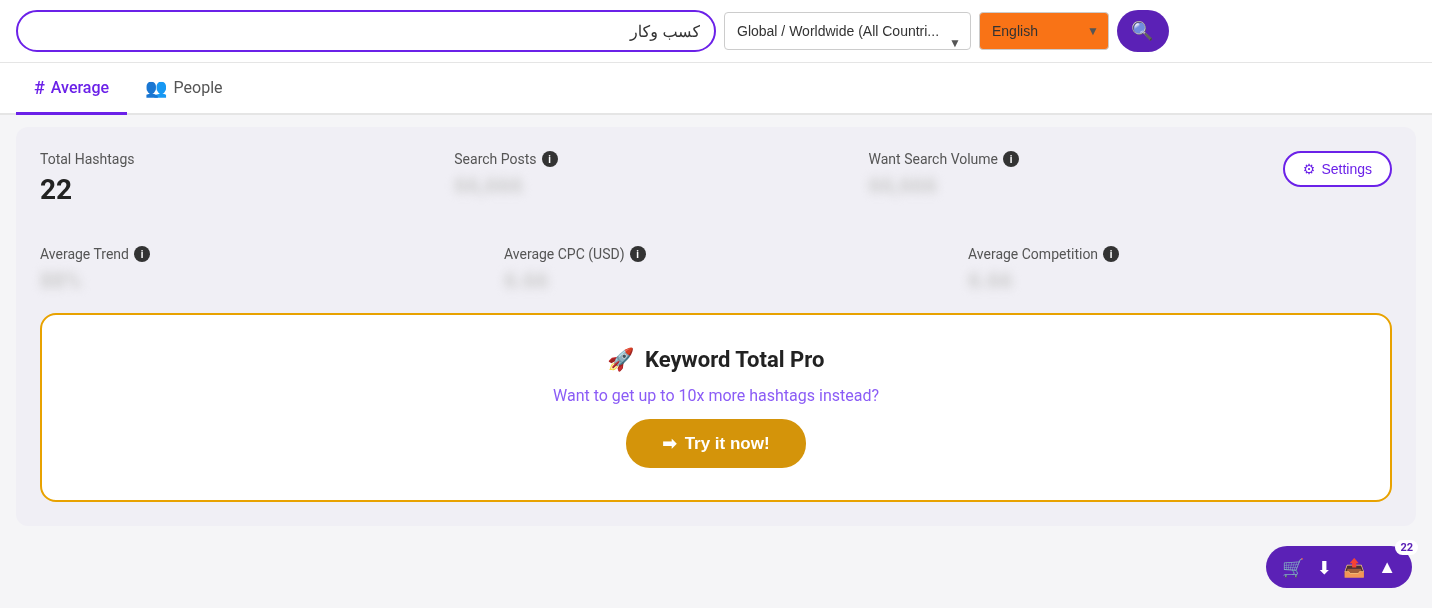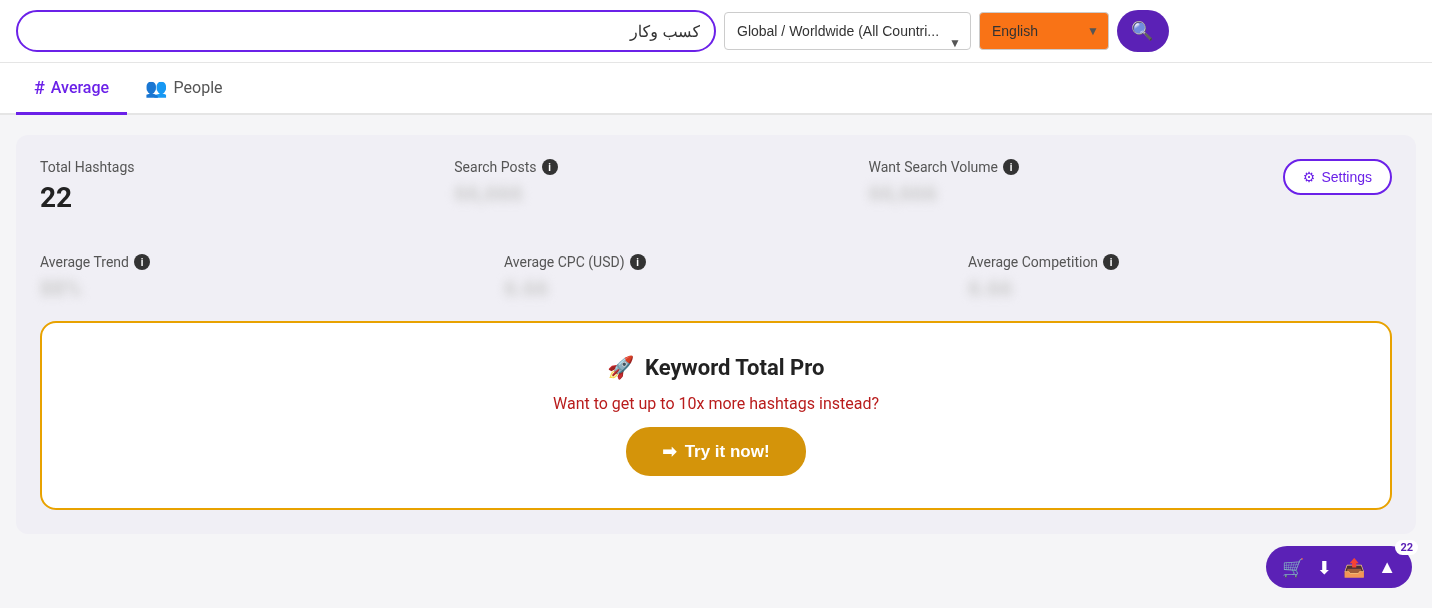--- a/index.html
+++ b/index.html
@@ -120,21 +120,21 @@
       border-bottom: 3px solid #6b21e8;
       font-weight: 500;
     }
 
     .tab-icon {
       font-size: 18px;
     }
 
     
     .main-content {
-      padding: 20px 16px;
+      padding: 12px 16px;
     }
 
     
     .stats-card {
       background: #f0eff5;
       border-radius: 12px;
       padding: 24px;
       position: relative;
     }
 
@@ -225,21 +225,21 @@
       font-size: 22px;
       font-weight: 700;
       color: #222;
       display: flex;
       align-items: center;
       gap: 10px;
     }
 
     .pro-banner-subtitle {
       font-size: 16px;
-      color: #b91c1c;
+      color: #8b5cf6;
     }
 
     .try-now-button {
       background: #d4940a;
       border: none;
       border-radius: 24px;
       padding: 14px 36px;
       color: #fff;
       font-size: 17px;
       font-weight: 600;

